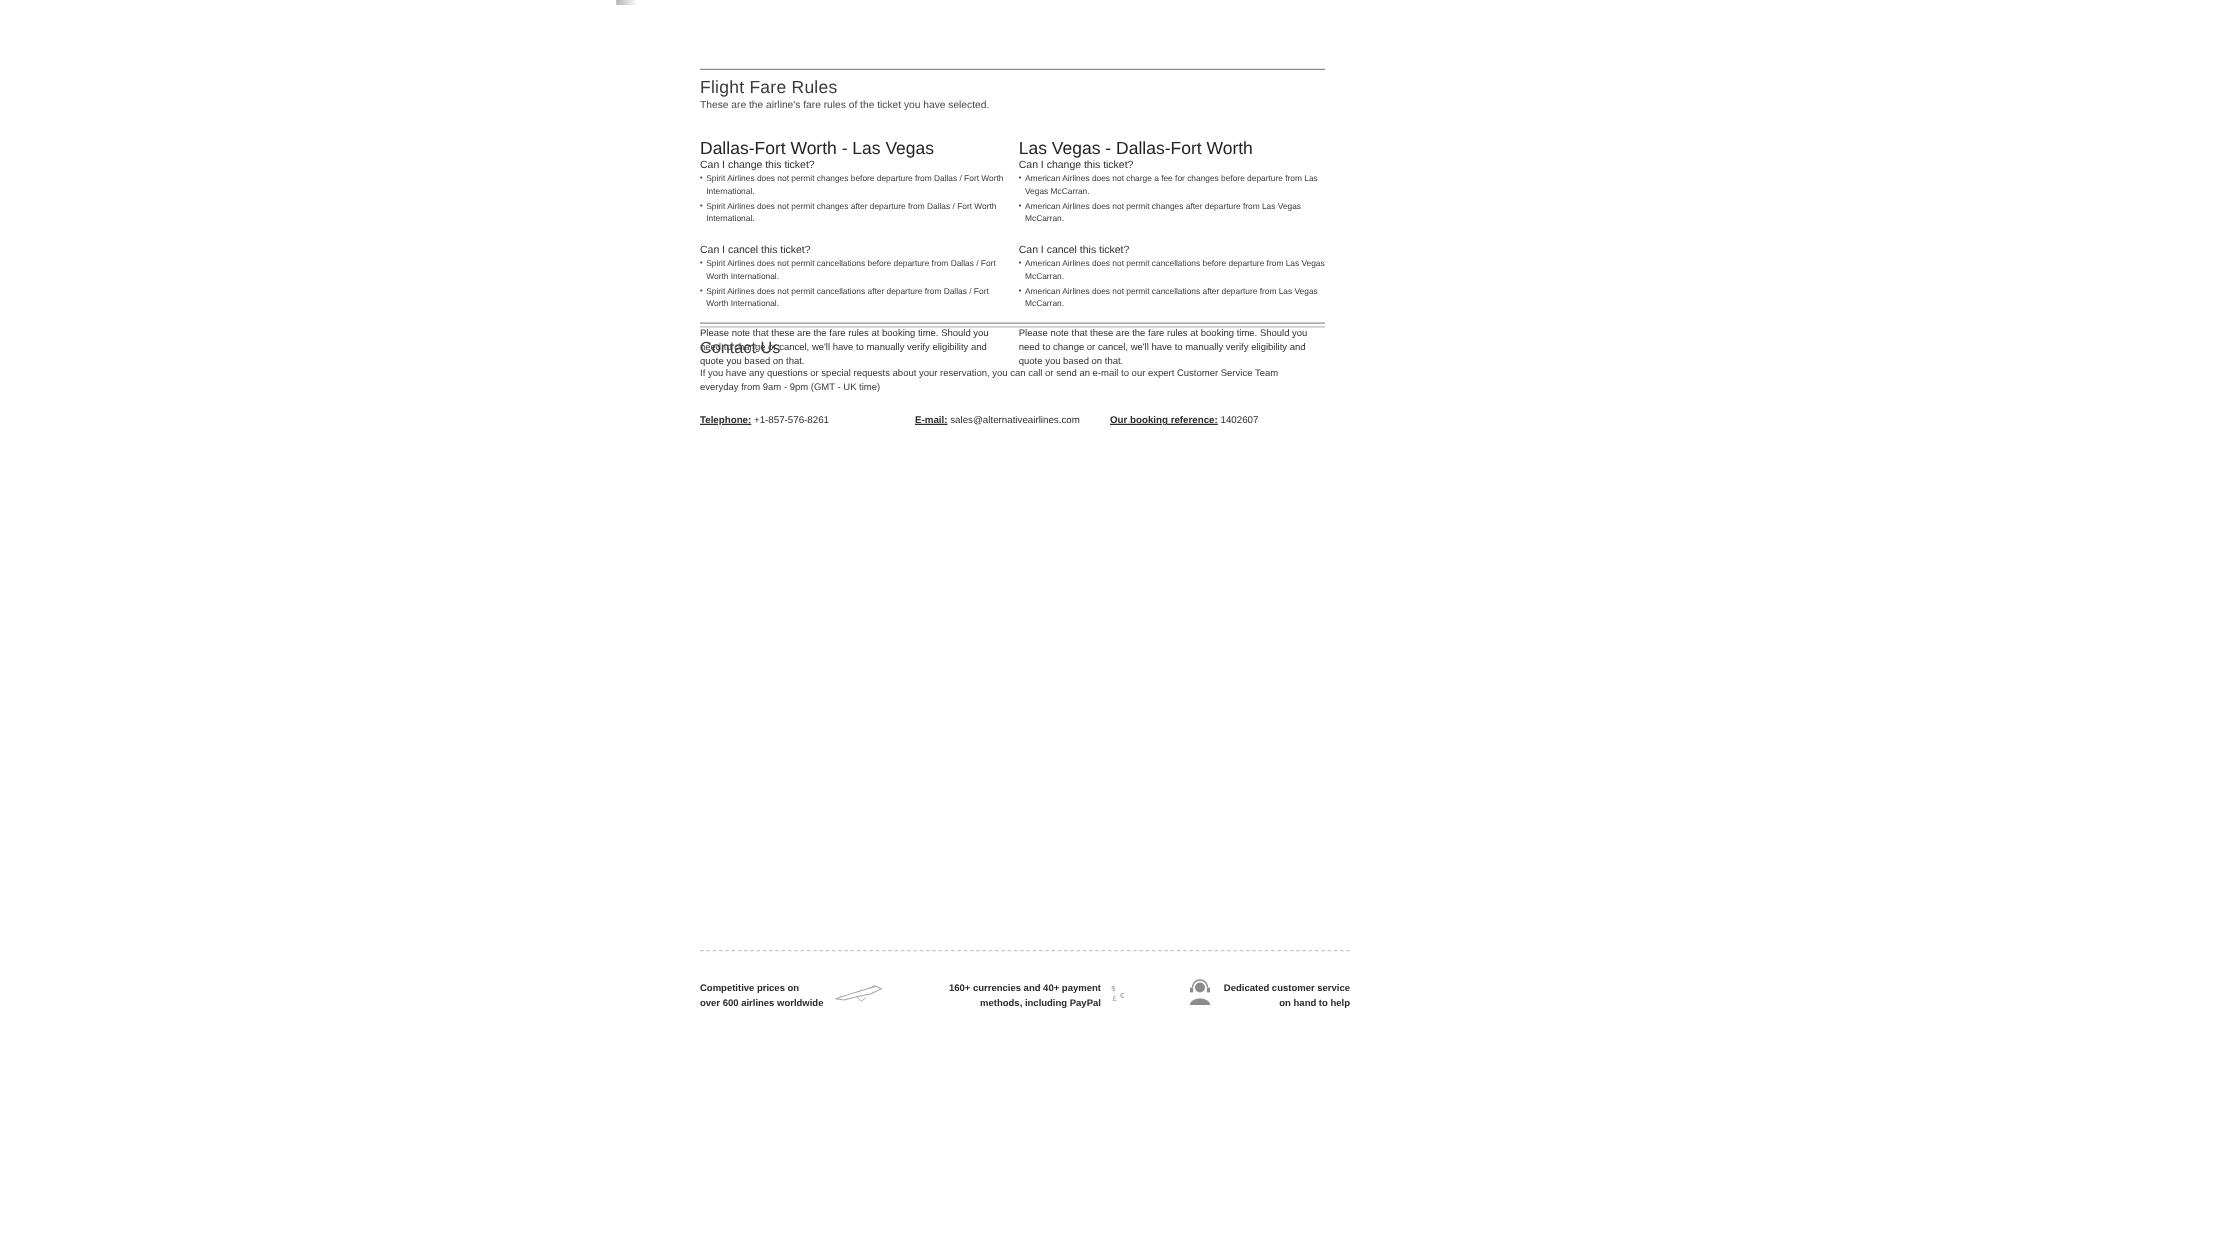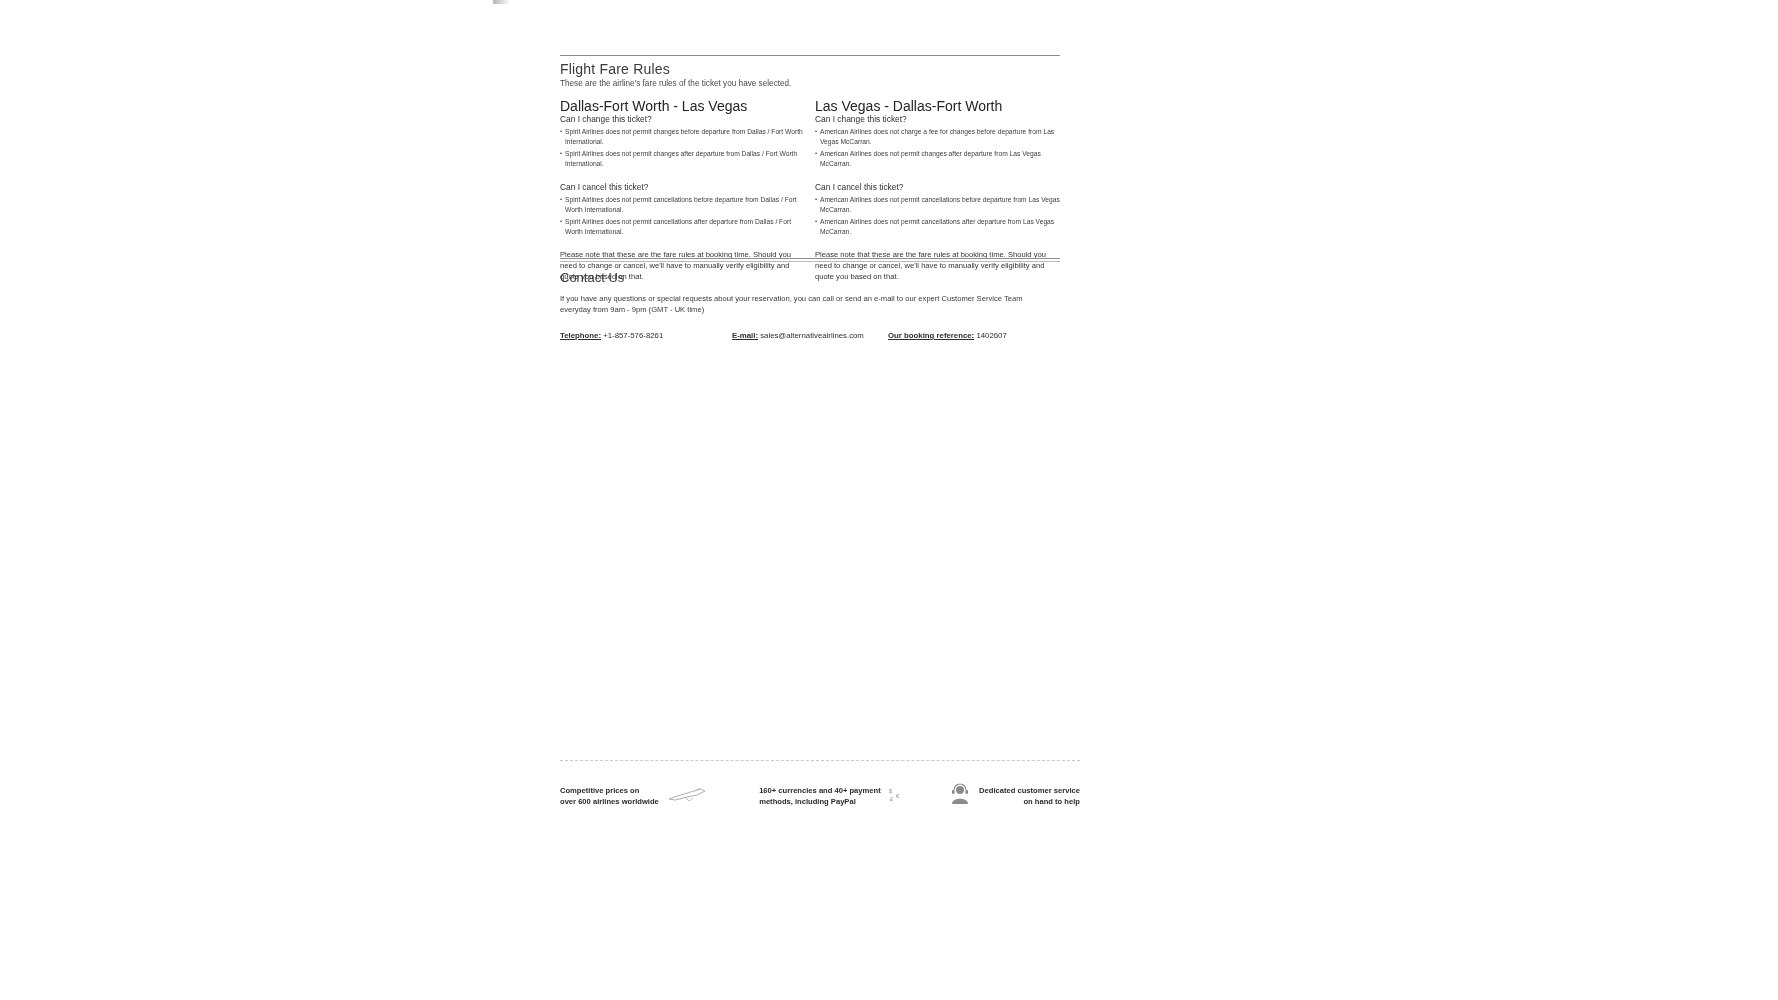--- a/index.html
+++ b/index.html
@@ -45,21 +45,21 @@
   .section-title {
     font-size: 14px;
     color: #3a3a3a;
     letter-spacing: 0.2px;
     margin: 5px 0 2px 0;
     font-weight: 400;
   }
   .sub-note {
     font-size: 8.2px;
     color: #4a4a4a;
-    margin-bottom: 10px;
+    margin-bottom: 22px;
   }
 
   .columns {
     display: flex;
     gap: 10px;
   }
   .col {
     width: 50%;
   }
   .route-head {
@@ -245,21 +245,21 @@
         <span class="f-icon">
           <svg width="46" height="20" viewBox="0 0 46 20">
             <path d="M2 15 C10 12, 20 9, 34 5 L38 7 L30 11 L20 13 L8 16 Z" fill="none" stroke="#8f8f8f" stroke-width="0.9"></path>
             <path d="M18 13 L22 17 L26 14" fill="none" stroke="#9a9a9a" stroke-width="0.8"></path>
             <path d="M28 7 L33 4" stroke="#9a9a9a" stroke-width="0.8"></path>
           </svg>
         </span>
       </div>
 
       <div class="f-item">
-        <div class="f-text" style="text-align:left">
+        <div class="f-text" style="text-align:right">
           <div>160+ currencies and 40+ payment</div>
           <div>methods, including PayPal</div>
         </div>
         <span class="f-icon">
           <svg width="14" height="20" viewBox="0 0 14 20">
             <text x="0" y="9" font-size="6" fill="#7d7d7d" font-family="Liberation Sans, sans-serif">$</text>
             <text x="7" y="14" font-size="6" fill="#7d7d7d" font-family="Liberation Sans, sans-serif">€</text>
             <text x="1" y="17" font-size="6" fill="#7d7d7d" font-family="Liberation Sans, sans-serif">£</text>
           </svg>
         </span>

